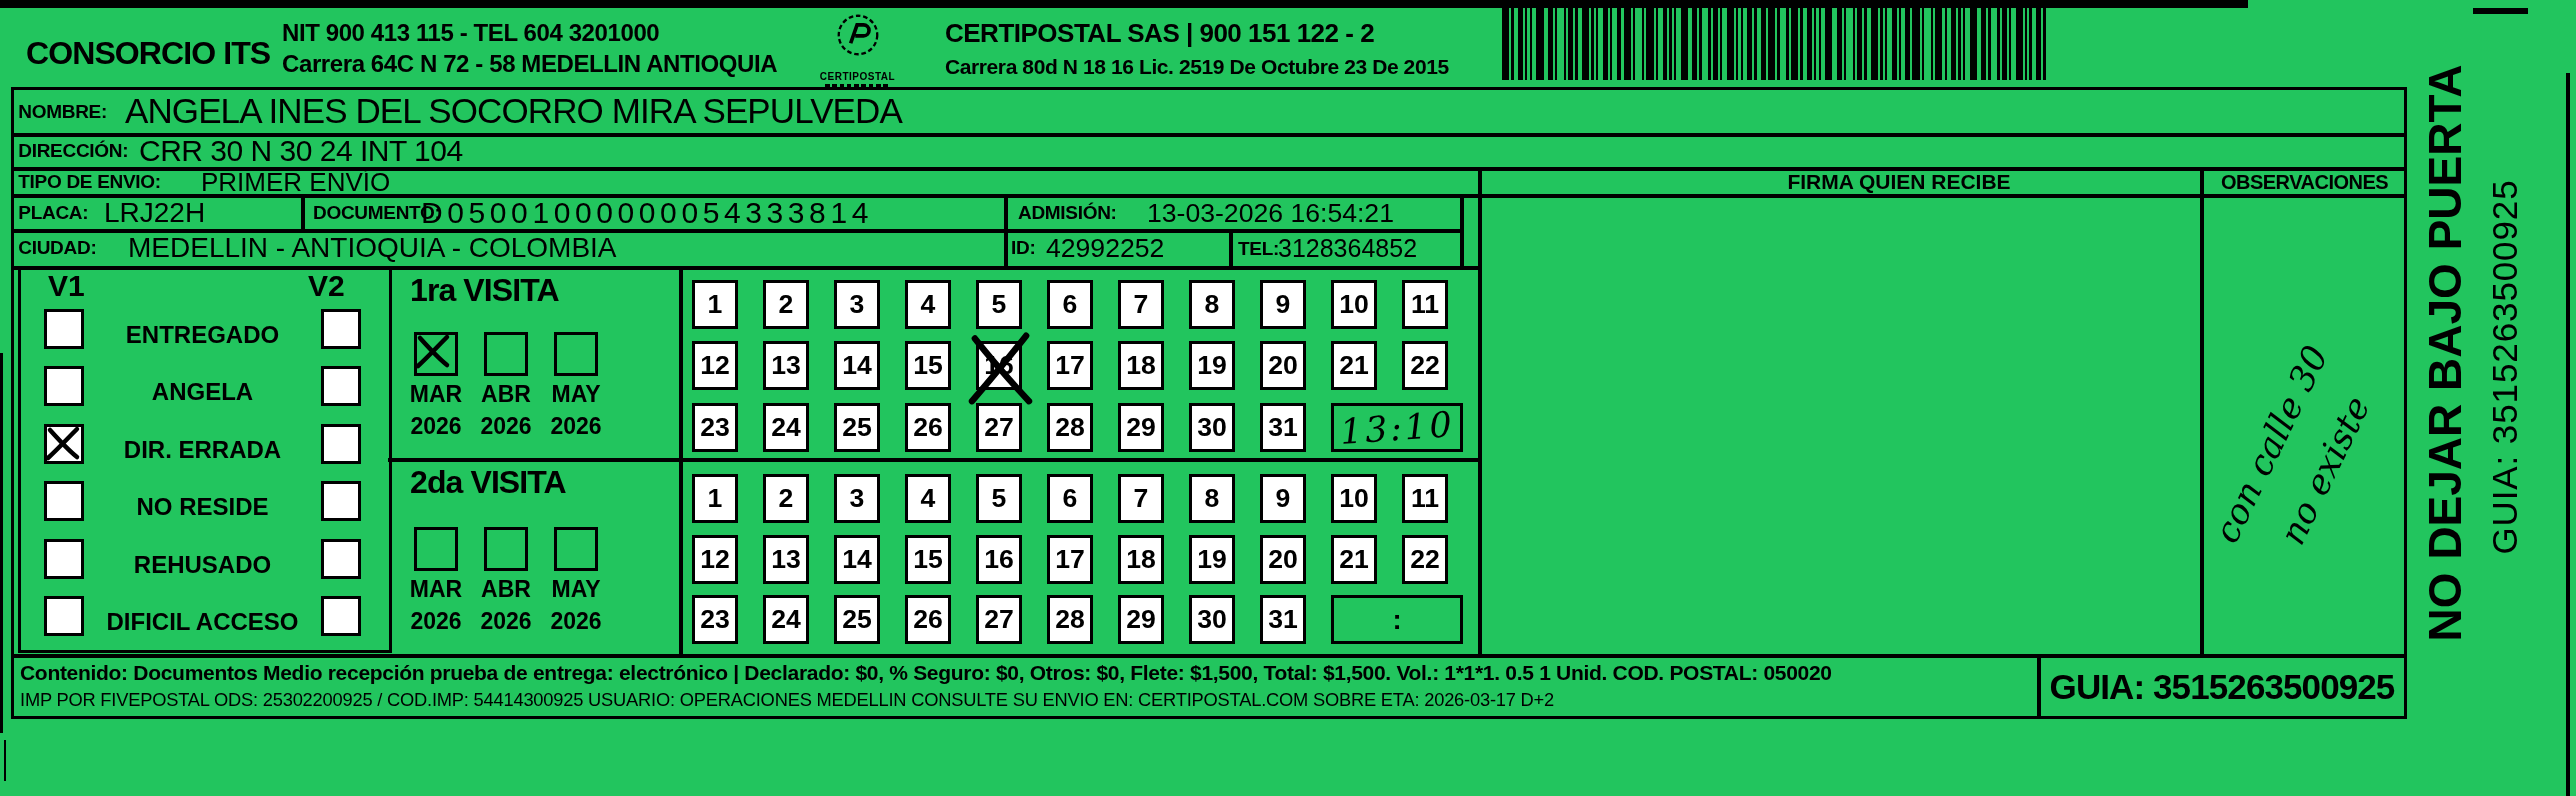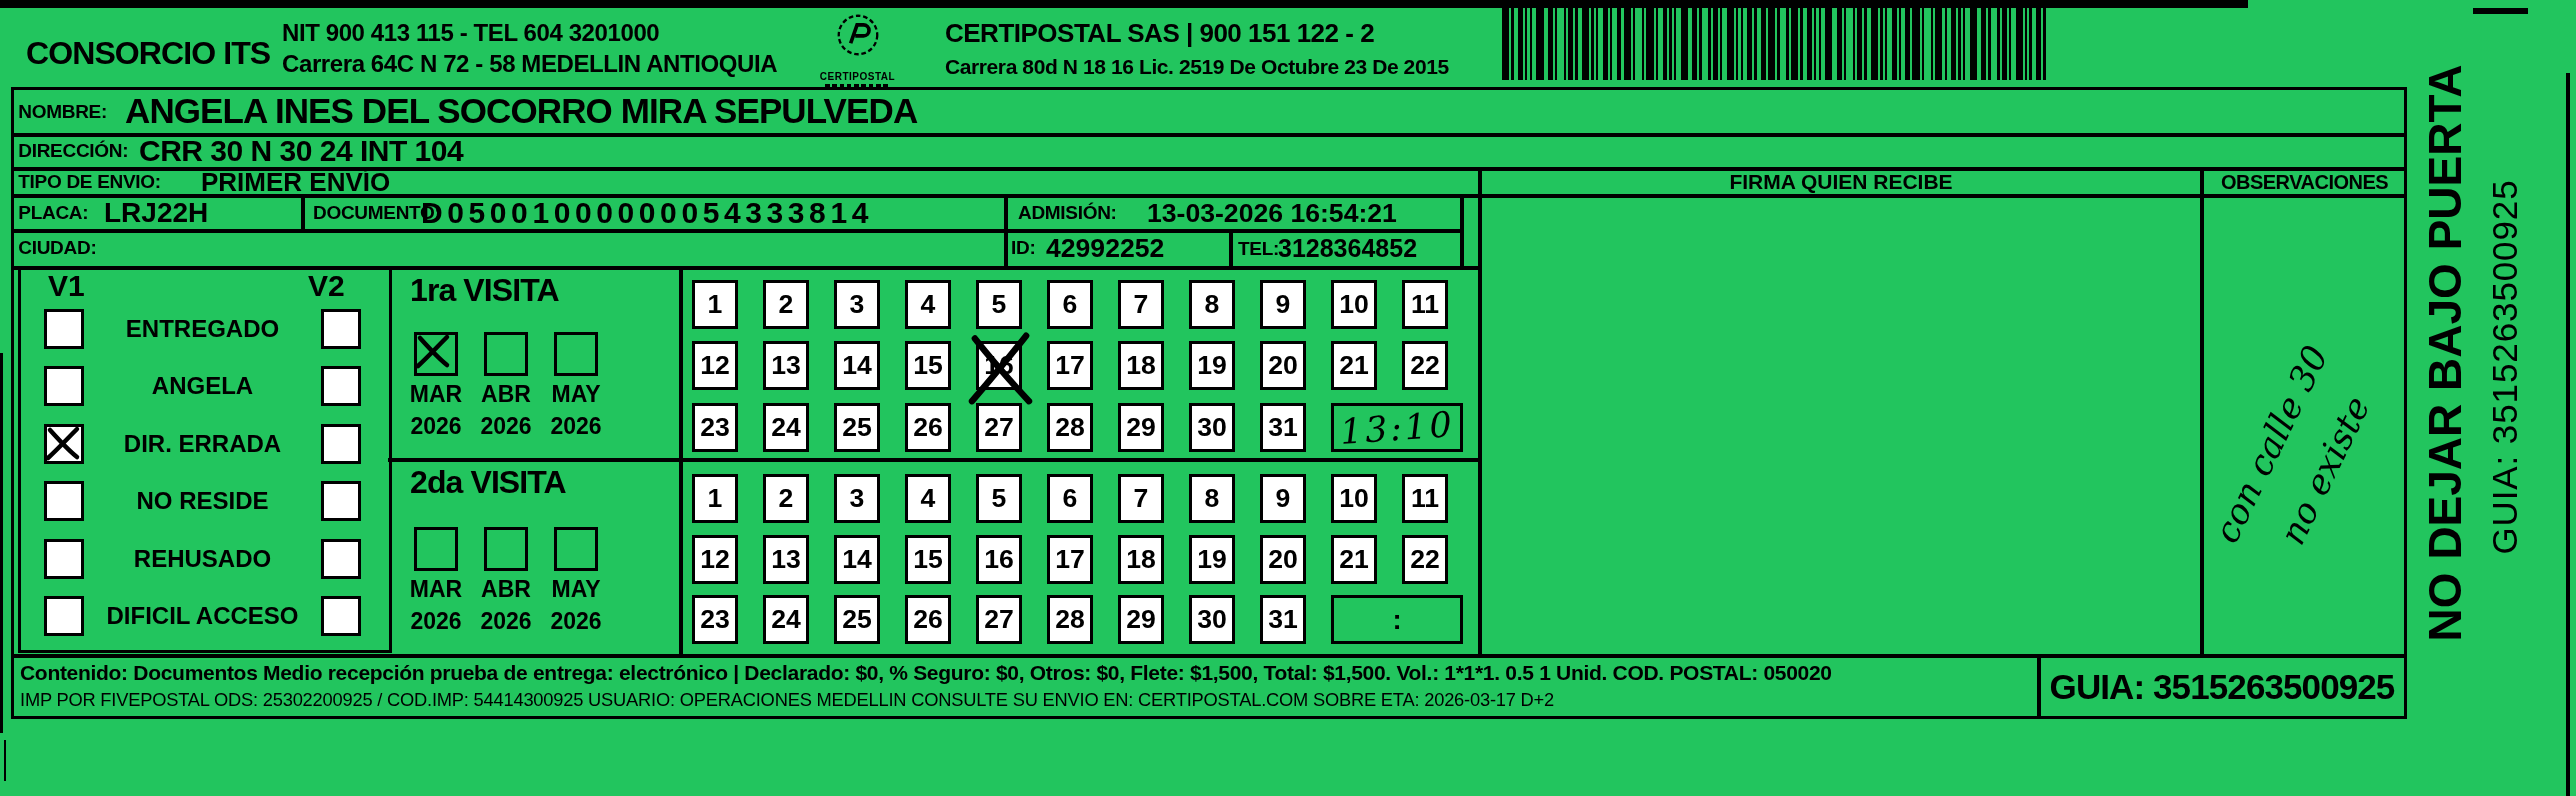--- a/index.html
+++ b/index.html
@@ -1,26 +1,26 @@
 <!DOCTYPE html>
 <html style="font-size:14.7px"><head>
 <meta charset="utf-8">
 <style>
   html,body{margin:0;padding:0;background:#fff}
   #doc{position:relative;width:2576px;height:797px;background:#22c55e;color:#000;
        font-family:"Liberation Sans",sans-serif;overflow:hidden}
   .abs{position:absolute}
   .hl,.vl{position:absolute;background:#000}
   .lbl{position:absolute;font-weight:bold;font-size:19px;letter-spacing:-0.3px}
-  .val{position:absolute;font-weight:bold;white-space:nowrap}
+  .val{position:absolute;font-weight:normal;white-space:nowrap}
   .formbox{position:absolute;left:11px;top:87px;width:2396px;height:632px;border:3.7px solid #000;box-sizing:border-box}
   .panelbox{position:absolute;left:18.3px;top:267px;width:374px;height:386px;border:3.7px solid #000;box-sizing:border-box}
   .cbox{width:40px;height:40px;border:3.7px solid #000;box-sizing:border-box;position:relative;flex:0 0 auto;background:#fff}
   .status-rows{position:absolute;left:44px;top:309px;width:317px;display:flex;flex-direction:column;gap:17.4px}
-  .status-row{display:flex;align-items:center}
+  .status-row{display:flex;align-items:flex-end}
   .status-row .slab{flex:1;text-align:center;font-weight:bold;font-size:24px}
   .months{position:absolute;width:212px;display:flex}
   .month-item{width:70px;display:flex;flex-direction:column;align-items:center}
   .month-item .mbox{width:44px;height:44px;border:3.7px solid #000;box-sizing:border-box;position:relative}
   .month-item .ml{font-weight:bold;font-size:23px;margin-top:6.4px;line-height:1.08}
   .day-row{position:absolute;left:692px;display:flex;gap:25px}
   .day-cell{width:46px;height:49px;border:3.7px solid #000;box-sizing:border-box;display:flex;align-items:center;justify-content:center;
             font-weight:bold;font-size:26.6px;position:relative;background:#fff}
   .time-box{width:132px;height:49px;border:3.7px solid #000;box-sizing:border-box;display:flex;align-items:center;justify-content:center;position:relative}
   .xmark{position:absolute;left:-3.7px;top:-3.7px;width:40px;height:40px;pointer-events:none}
@@ -166,31 +166,32 @@
 
   <span class="lbl" style="left:18.3px;top:101px">NOMBRE:</span>
   <span class="val" style="left:125px;top:91px;font-size:35px;letter-spacing:-0.9px">ANGELA INES DEL SOCORRO MIRA SEPULVEDA</span>
 
   <span class="lbl" style="left:18.3px;top:140px">DIRECCIÓN:</span>
   <span class="val" style="left:139px;top:134px;font-size:30px;letter-spacing:-0.5px">CRR 30 N 30 24 INT 104</span>
 
   <span class="lbl" style="left:18.3px;top:171px">TIPO DE ENVIO:</span>
   <span class="val" style="left:201px;top:167px;font-size:26px">PRIMER ENVÍO</span>
 
-  <div class="abs" style="left:1482px;top:170px;width:718px;text-align:center;font-weight:bold;font-size:21px">FIRMA QUIEN RECIBE</div>
+  <div class="abs" style="left:1482px;top:170px;width:834px;text-align:center;font-weight:bold;font-size:21px">FIRMA QUIEN RECIBE</div>
   <div class="abs" style="left:2203px;top:171px;width:203px;text-align:center;font-weight:bold;font-size:20px;letter-spacing:-0.5px">OBSERVACIONES</div>
 
   <span class="lbl" style="left:18.3px;top:202px">PLACA:</span>
   <span class="val" style="left:104px;top:197px;font-size:28px">LRJ22H</span>
   <span class="lbl" style="left:313px;top:202px">DOCUMENTO:</span>
   <span class="val" style="left:421px;top:196px;font-size:30px;letter-spacing:4.6px">D05001000000054333814</span>
   <span class="lbl" style="left:1018px;top:202px">ADMISIÓN:</span>
   <span class="val" style="left:1147px;top:198px;font-size:26.6px">13-03-2026 16:54:21</span>
 
   <span class="lbl" style="left:18.3px;top:237px">CIUDAD:</span>
+  <span class="val" style="left:128px;top:232px;font-size:28px">MEDELLIN - ANTIOQUIA - COLOMBIA</span>
   <span class="lbl" style="left:1011px;top:237px">ID:</span>
   <span class="val" style="left:1046px;top:233px;font-size:26.6px">42992252</span>
   <span class="lbl" style="left:1238px;top:238px">TEL:</span>
   <span class="val" style="left:1278px;top:234px;font-size:25px">3128364852</span>
 
   <div class="panelbox"></div>
   <span class="abs" style="left:48px;top:269px;font-size:30px;font-weight:bold">V1</span>
   <span class="abs" style="left:308px;top:269px;font-size:30px;font-weight:bold">V2</span>
   <div class="status-rows" id="status-rows">
       <div class="status-row">

